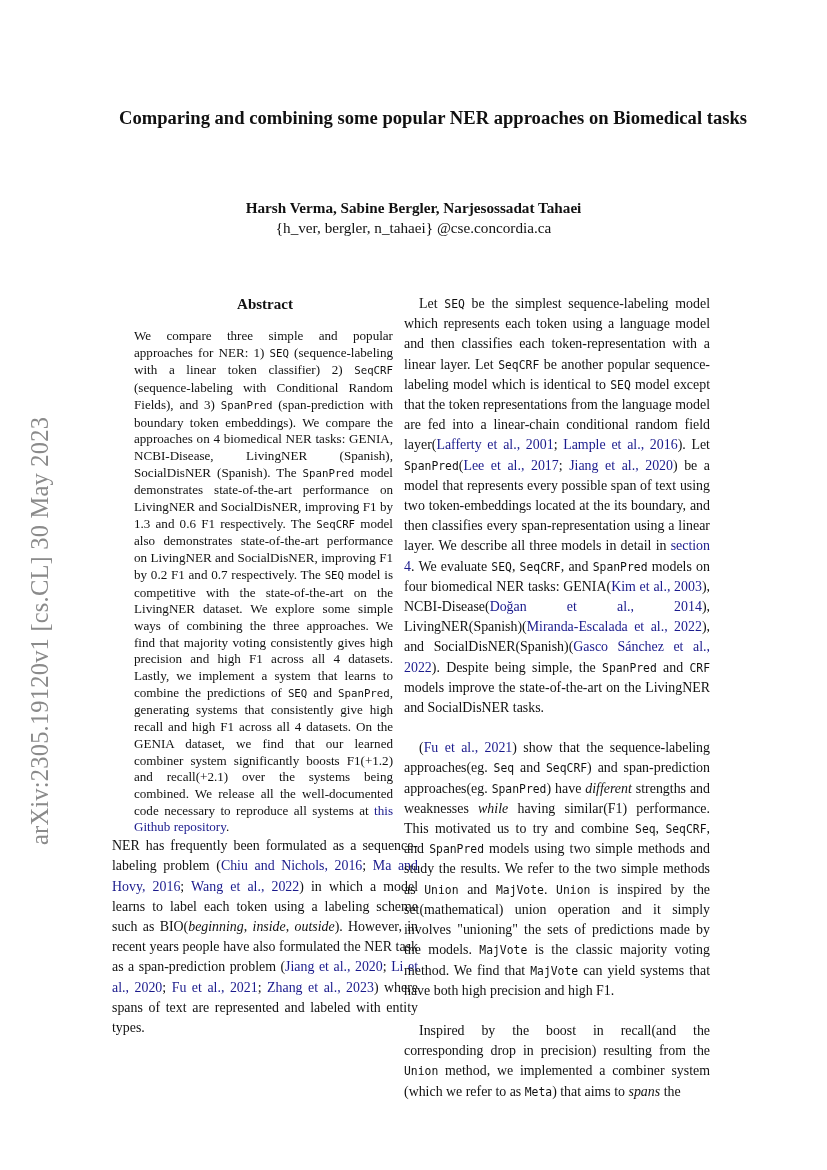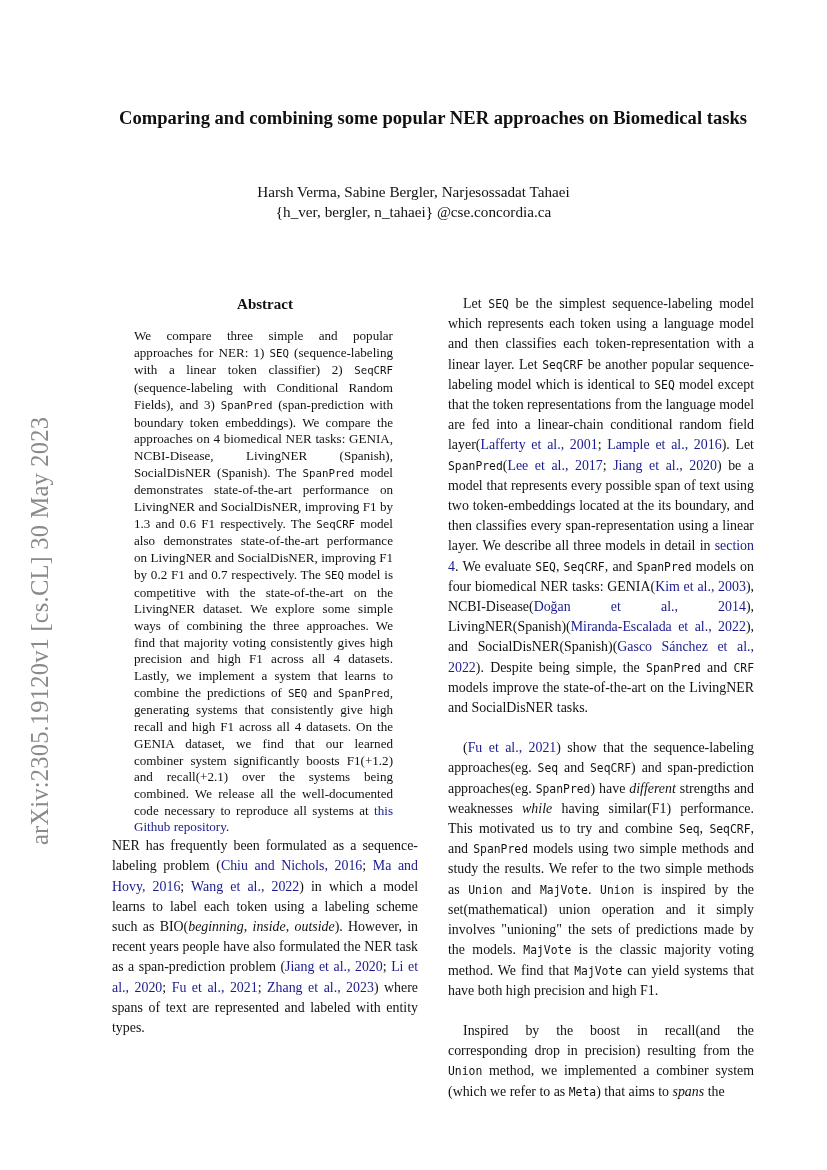--- a/index.html
+++ b/index.html
@@ -2,26 +2,26 @@
 <html><head>
 <meta charset="utf-8">
 <style>
   html, body { margin: 0; padding: 0; background: #ffffff; }
   body { width: 827px; height: 1170px; position: relative; overflow: hidden;
          font-family: "Liberation Serif", "DejaVu Serif", serif; color: #111; }
   .title { position: absolute; top: 106px; left: 80px; width: 667px; text-align: right;
            font-size: 18.6px; font-weight: bold; line-height: 23px; }
   .authors { position: absolute; top: 182px; left: 80px; width: 667px; text-align: center;
              font-size: 15.2px; line-height: 19.5px; }
-  .authors .names { font-weight: normal; }
+  .authors .names { font-weight: bold; margin-top: 16px; }
   .arxiv { position: absolute; left: 26px; top: 845px; transform-origin: left top;
            transform: rotate(-90deg); font-size: 24.5px; color: #8a8a8a; white-space: nowrap;
            letter-spacing: 0.2px; font-family: "Liberation Serif", serif; }
   .col-left { position: absolute; left: 112px; top: 294px; width: 306px; }
-  .col-right { position: absolute; left: 448px; top: 294px; width: 306px; }
+  .col-right { position: absolute; left: 404px; top: 294px; width: 306px; }
   .abstract-h { text-align: center; font-weight: bold; font-size: 15px; margin: 0 0 14px 0; line-height: 20px; }
   .abstract { margin: 0 0 0 22px; width: 259px; font-size: 13.1px; line-height: 16.7px; text-align: justify; }
   .sec-h { font-weight: bold; font-size: 18px; margin: 27px 0 9px 0; line-height: 24px; }
   .sec-h .num { display: inline-block; width: 30px; }
   p.body { margin: 0; font-size: 13.9px; line-height: 20.2px; text-align: justify; hyphens: auto; }
   p.ind { text-indent: 15px; }
   p.gap { margin-top: 20px; }
   .tt { font-family: "DejaVu Sans Mono", "Liberation Mono", monospace; font-size: 0.82em; }
   .cite { color: #1a1a8c; }
   a.link { color: #1a1a8c; text-decoration: none; }

